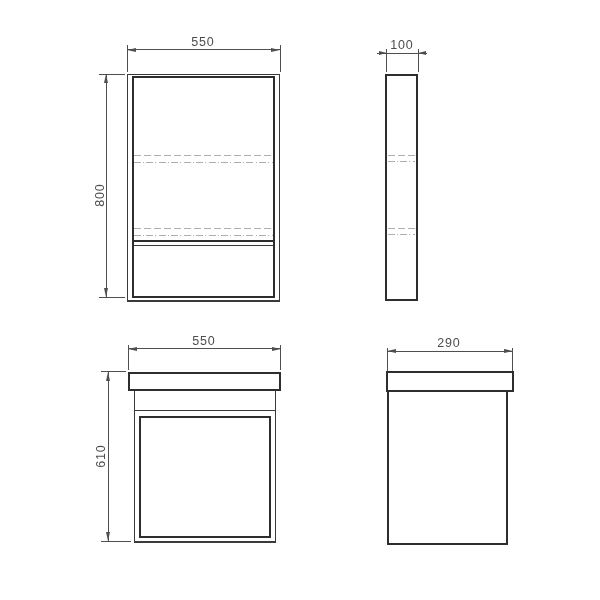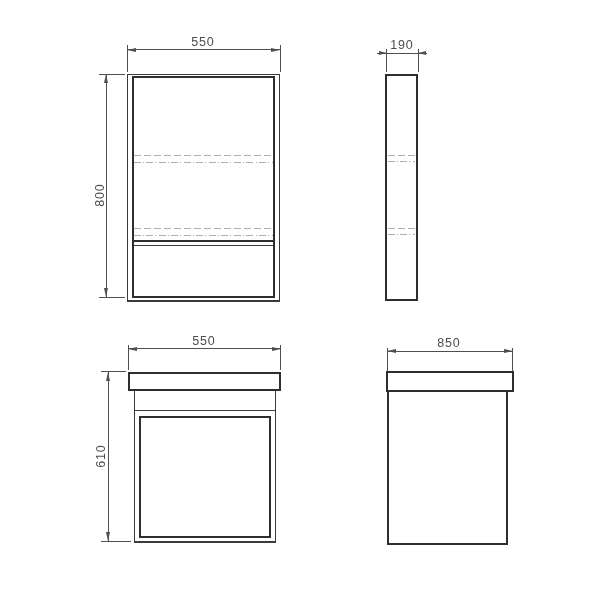--- a/index.html
+++ b/index.html
@@ -54,21 +54,21 @@
     <div class="dashA" style="left:388px;top:155px;width:27px;"></div>
     <div class="dashB" style="left:388px;top:160.5px;width:27px;"></div>
     <div class="dashA" style="left:388px;top:228px;width:27px;"></div>
     <div class="dashB" style="left:388px;top:233.5px;width:27px;"></div>
 
     <div class="dim" style="left:385.7px;top:49px;width:1px;height:23px;"></div>
     <div class="dim" style="left:417.7px;top:49px;width:1px;height:23px;"></div>
     <div class="dim" style="left:377px;top:52.5px;width:50px;height:1px;"></div>
     <div class="arr" style="left:378.5px;top:51px;border-left:8px solid #4f4f4f;border-top:2px solid transparent;border-bottom:2px solid transparent;"></div>
     <div class="arr" style="left:418.2px;top:51px;border-right:8px solid #4f4f4f;border-top:2px solid transparent;border-bottom:2px solid transparent;"></div>
-    <div class="lbl" style="left:402px;top:45px;">190</div>
+    <div class="lbl" style="left:402px;top:45px;">100</div>
   </div>
 
   <div>
     <div class="rect thick" style="left:128px;top:371.5px;width:153px;height:19.5px;"></div>
     <div class="rect" style="left:133.5px;top:390.5px;width:142px;height:152.5px;border-top:none;border-bottom-width:2.5px;"></div>
     <div class="ln thin" style="left:134.5px;top:409.5px;width:140px;height:1.3px;"></div>
     <div class="rect door" style="left:138.5px;top:415.5px;width:132px;height:122.5px;"></div>
 
     <div class="dim" style="left:127.7px;top:344.5px;width:1px;height:25.5px;"></div>
     <div class="dim" style="left:279.5px;top:344.5px;width:1px;height:25.5px;"></div>
@@ -87,16 +87,16 @@
 
   <div>
     <div class="rect thick" style="left:386px;top:371px;width:127.5px;height:21px;"></div>
     <div class="rect thick" style="left:386.5px;top:392px;width:121px;height:153px;border-top:none;"></div>
 
     <div class="dim" style="left:386.7px;top:347.5px;width:1px;height:23px;"></div>
     <div class="dim" style="left:512.2px;top:347.5px;width:1px;height:23px;"></div>
     <div class="dim" style="left:387px;top:350.5px;width:126px;height:1px;"></div>
     <div class="arr" style="left:387px;top:349px;border-right:9px solid #4f4f4f;border-top:2px solid transparent;border-bottom:2px solid transparent;"></div>
     <div class="arr" style="left:504px;top:349px;border-left:9px solid #4f4f4f;border-top:2px solid transparent;border-bottom:2px solid transparent;"></div>
-    <div class="lbl" style="left:449px;top:343px;">850</div>
+    <div class="lbl" style="left:449px;top:343px;">290</div>
   </div>
 
 </div>
 
 </body></html>

